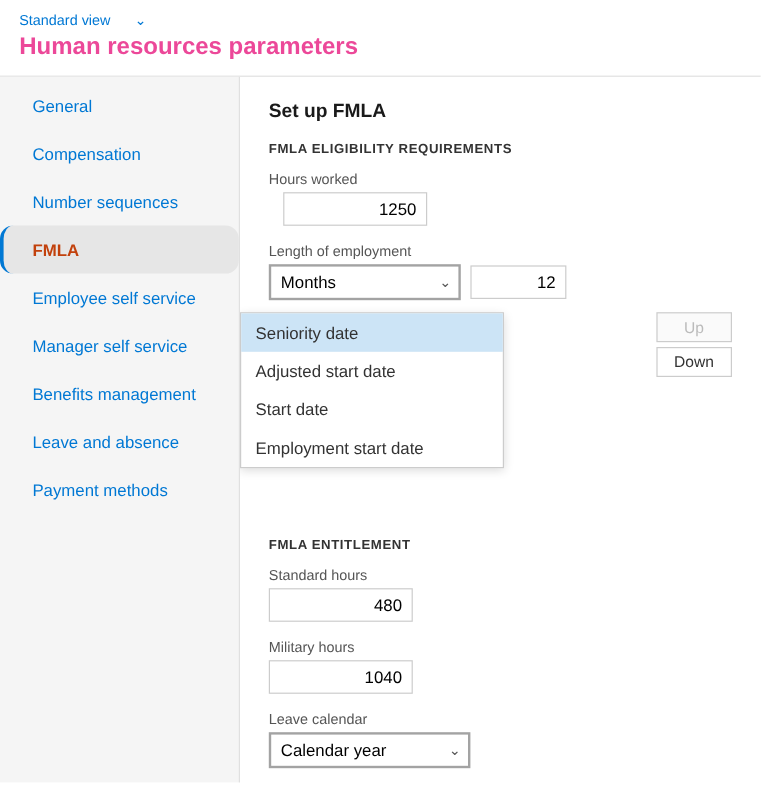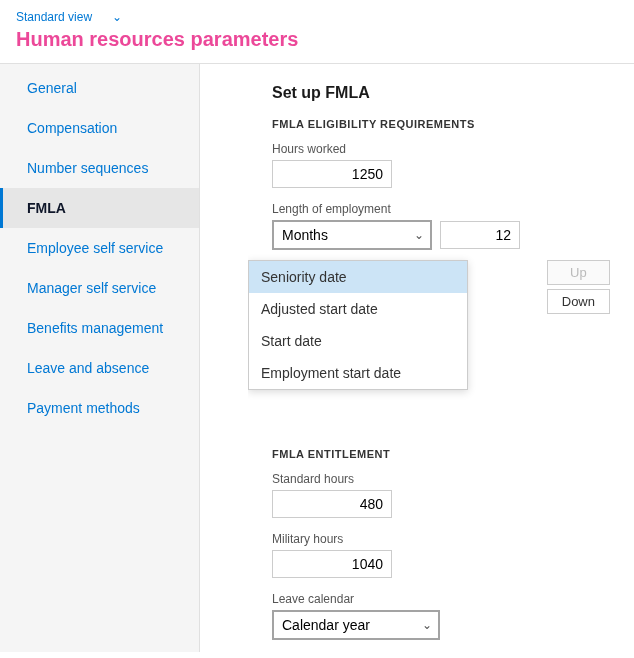--- a/index.html
+++ b/index.html
@@ -29,43 +29,43 @@
     .page-title {
       font-size: 20px;
       font-weight: 600;
       color: #ec4899;
       margin-bottom: 8px;
     }
 
     .layout {
       display: flex;
       height: calc(658px - 70px);
-      gap: 48px;
     }
 
     
     .sidebar {
       width: 200px;
       background: #f5f5f5;
       border-right: 1px solid #e0e0e0;
       padding-top: 4px;
     }
     .sidebar-item {
       padding: 12px 16px 12px 24px;
       cursor: pointer;
       color: #0078d4;
       font-size: 14px;
       border-left: 3px solid transparent;
       position: relative;
     }
     .sidebar-item.active {
       background: #e6e6e6;
       border-left: 3px solid #0078d4;
-      color: #0f172a;
+      color: #c2410c;
       font-weight: 600;
+      border-radius: 11px;
     }
 
     
     .main-content {
       flex: 1;
       padding: 20px 24px;
       overflow-y: auto;
       position: relative;
     }
 
@@ -232,21 +232,21 @@
     <div class="sidebar-item">Payment methods</div>
   </div>
 
   <div class="main-content" style="position:relative;">
     <div class="section-title">Set up FMLA</div>
 
     <div class="subsection-title">FMLA ELIGIBILITY REQUIREMENTS</div>
 
     <div class="field-group">
       <div class="field-label">Hours worked</div>
-      <input class="text-input" style="width: 120px;" type="text" value="1250">
+      <input class="text-input" style="width: 120px; margin-left: 12px;" type="text" value="1250">
     </div>
 
     <div class="field-group">
       <div class="field-label">Length of employment</div>
       <div class="inline-row">
         <div class="select-wrapper">
           <select class="select-field">
             <option>Months</option>
             <option>Years</option>
           </select>

